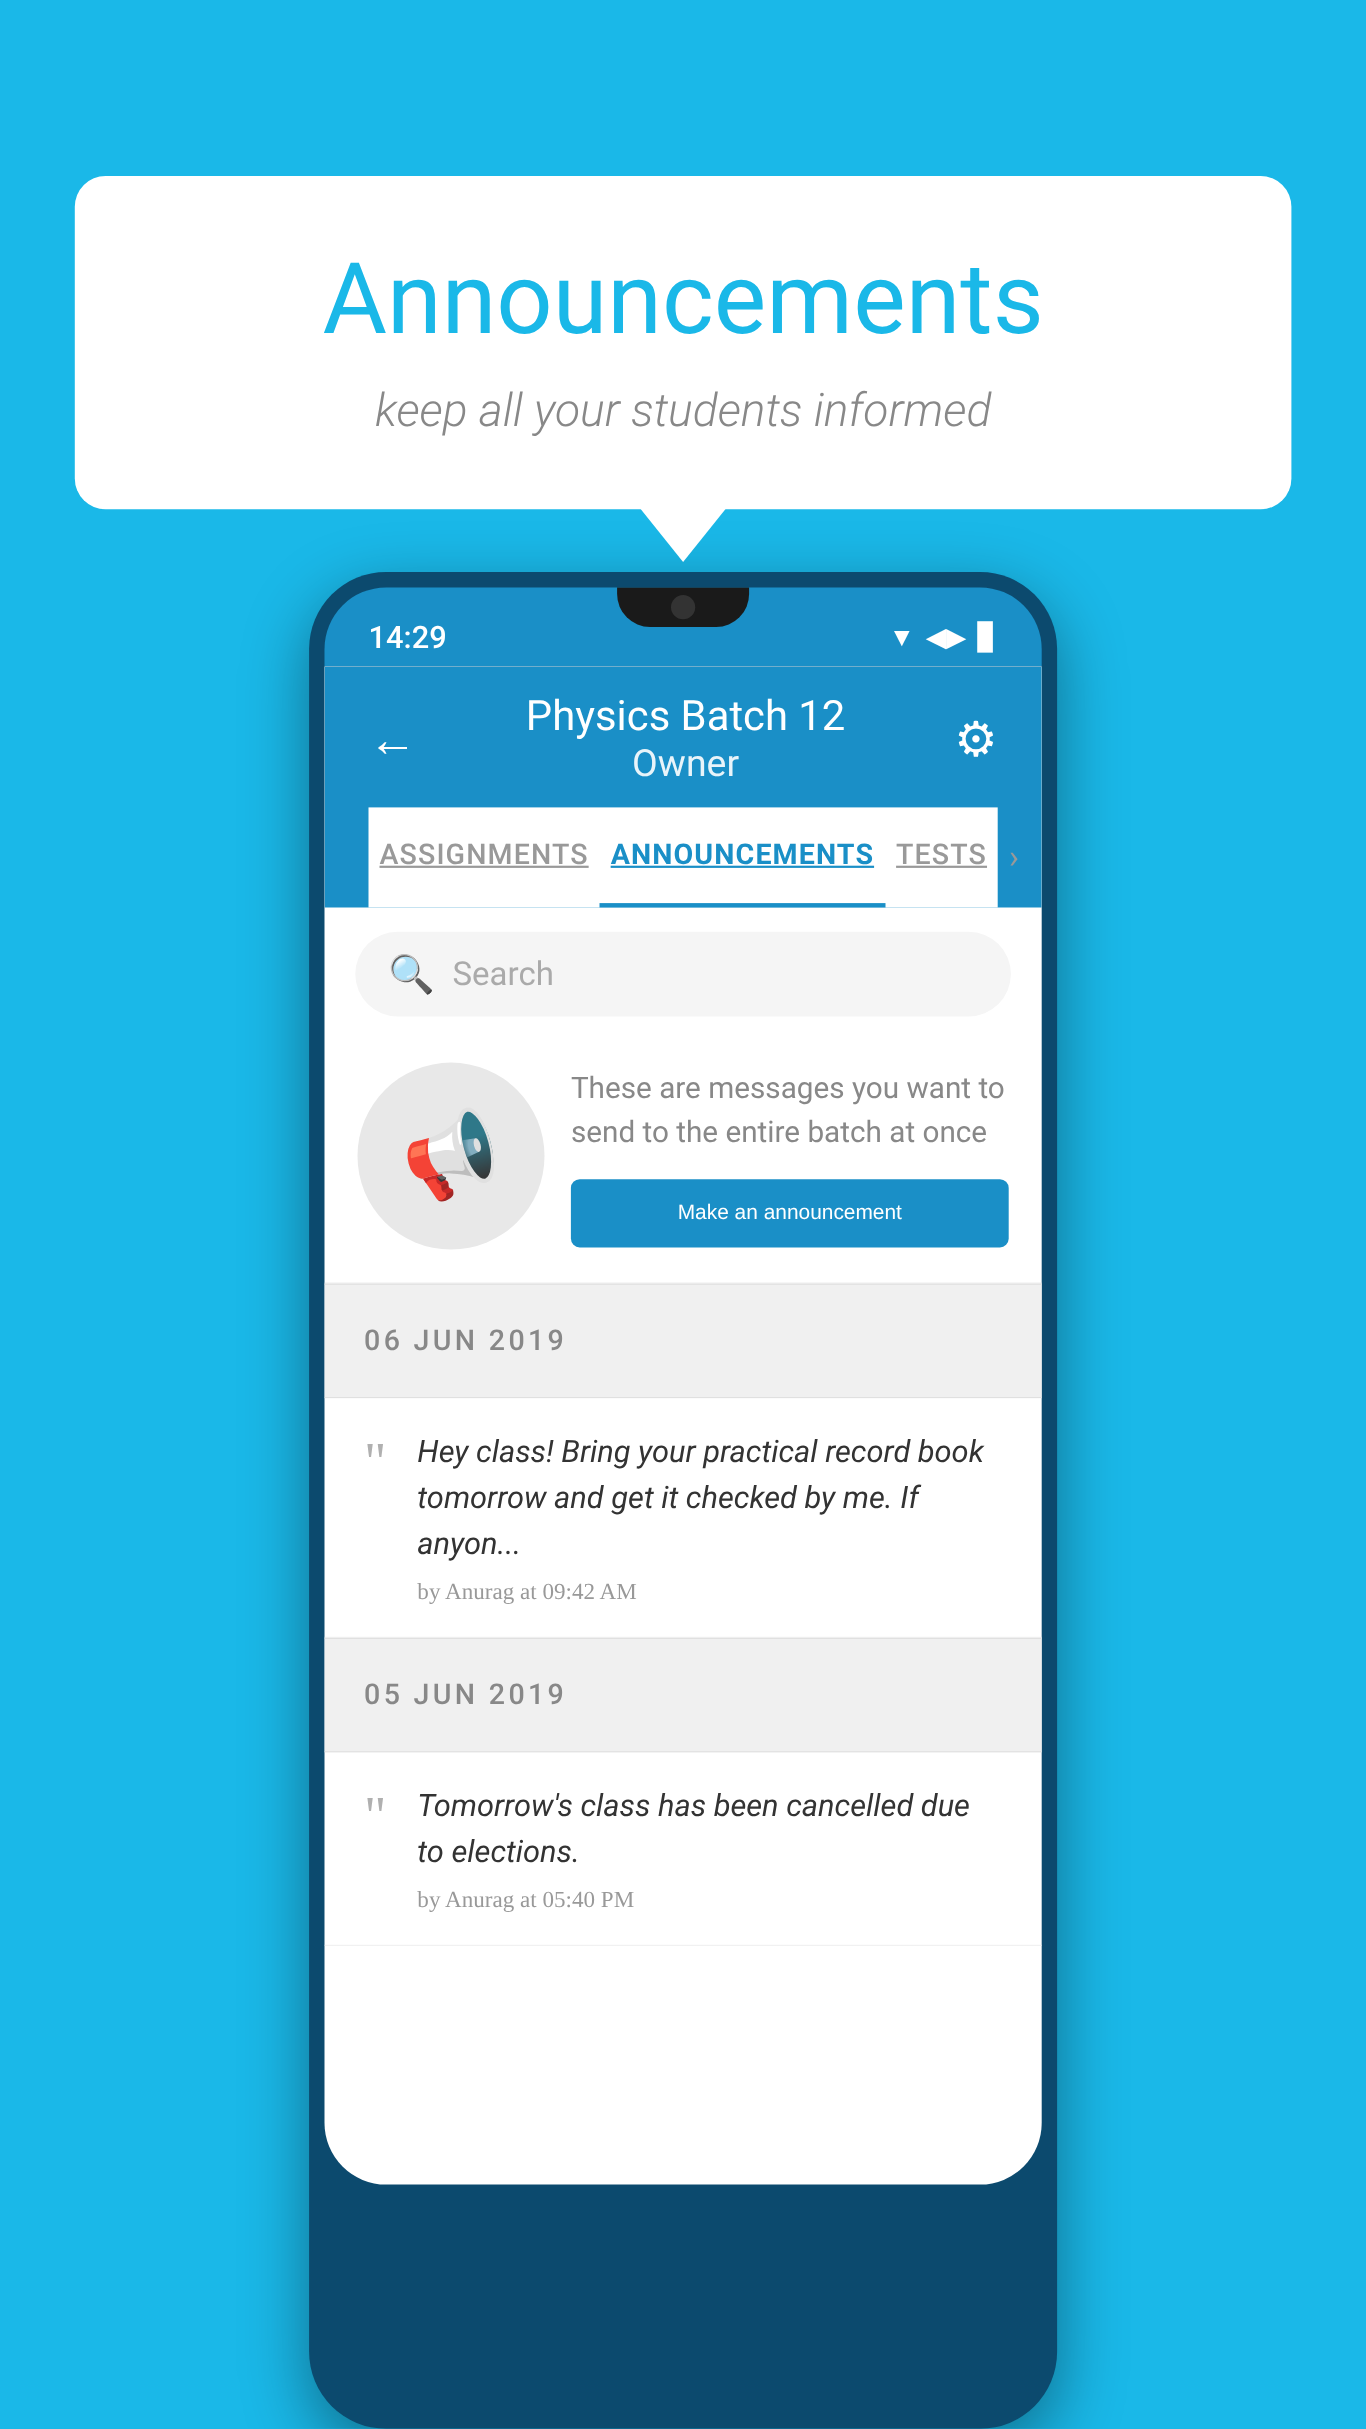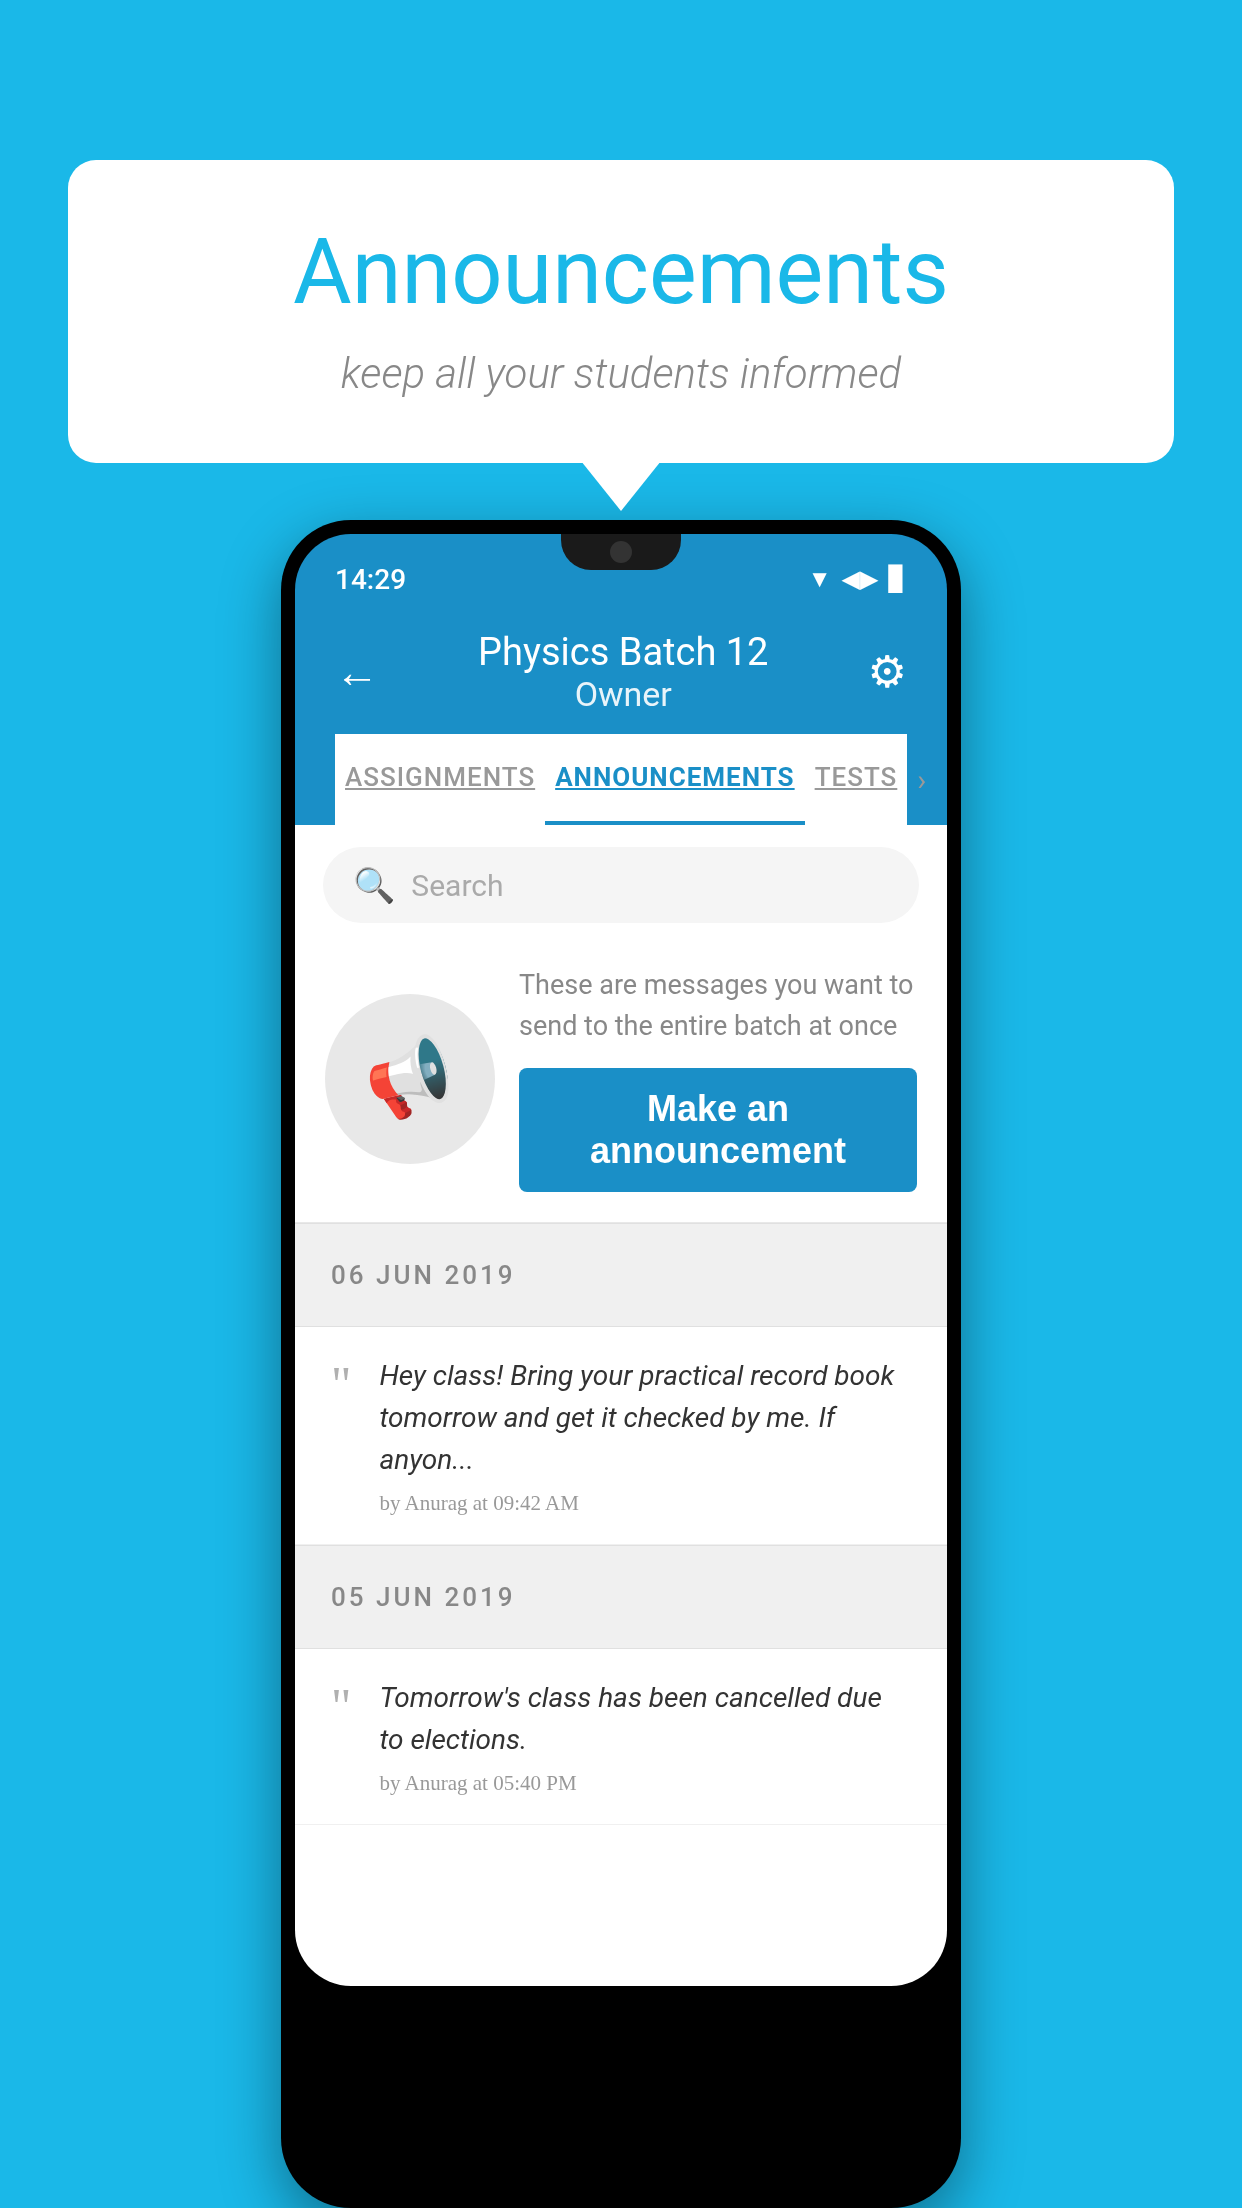--- a/index.html
+++ b/index.html
@@ -57,21 +57,21 @@
       top: 520px;
       left: 68px;
       right: 68px;
       bottom: 0;
       display: flex;
       justify-content: center;
     }
 
     .phone {
       width: 680px;
-      background: #000000;
+      background: #0c4a6e;
       border-radius: 70px;
       padding: 14px;
       position: relative;
       box-shadow: 0 20px 60px rgba(0,0,0,0.4);
     }
 
     
     .phone-top-bar {
       background: #1a8fc7;
       border-radius: 56px 56px 0 0;
@@ -254,22 +254,22 @@
       font-size: 27px;
       line-height: 1.5;
       margin-bottom: 22px;
     }
     .make-announcement-btn {
       background: #1a8fc7;
       color: white;
       border: none;
       border-radius: 8px;
       padding: 20px 48px;
-      font-size: 36px;
-      font-weight: 700;
+      font-size: 19px;
+      font-weight: 400;
       cursor: pointer;
       display: block;
       width: 100%;
     }
 
     
     .date-separator {
       background: #f0f0f0;
       padding: 36px 36px;
       font-size: 26px;

